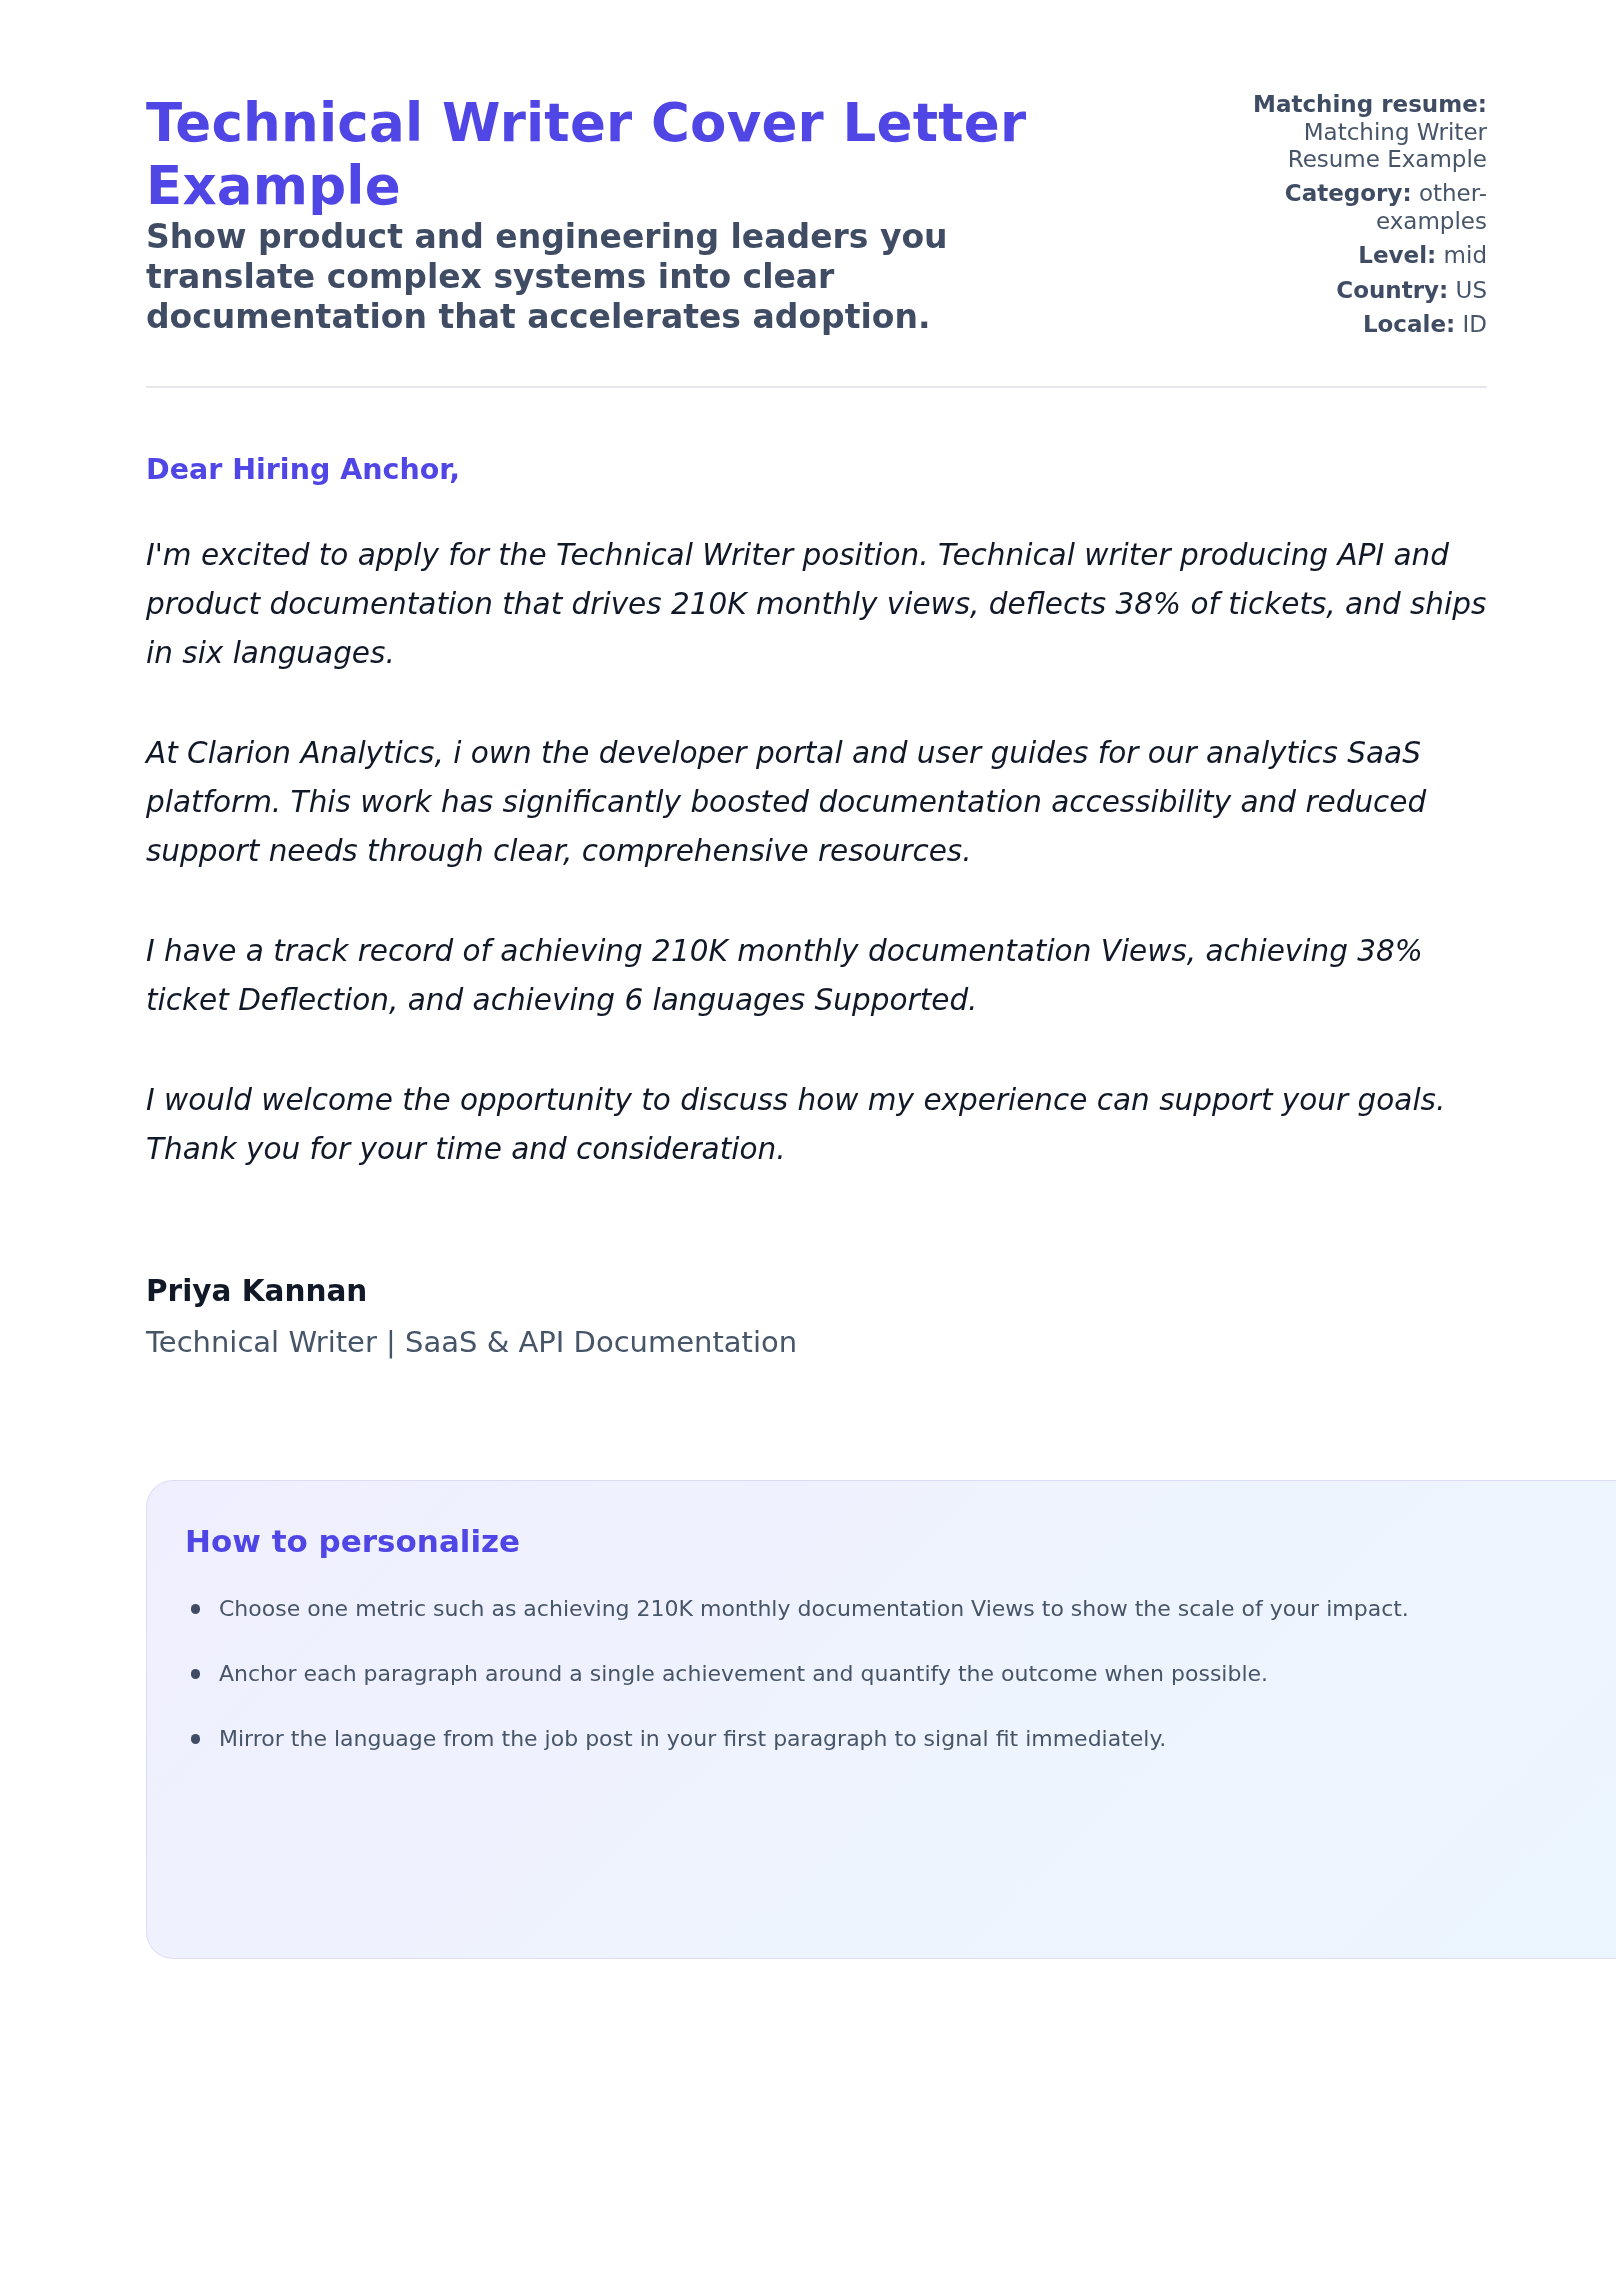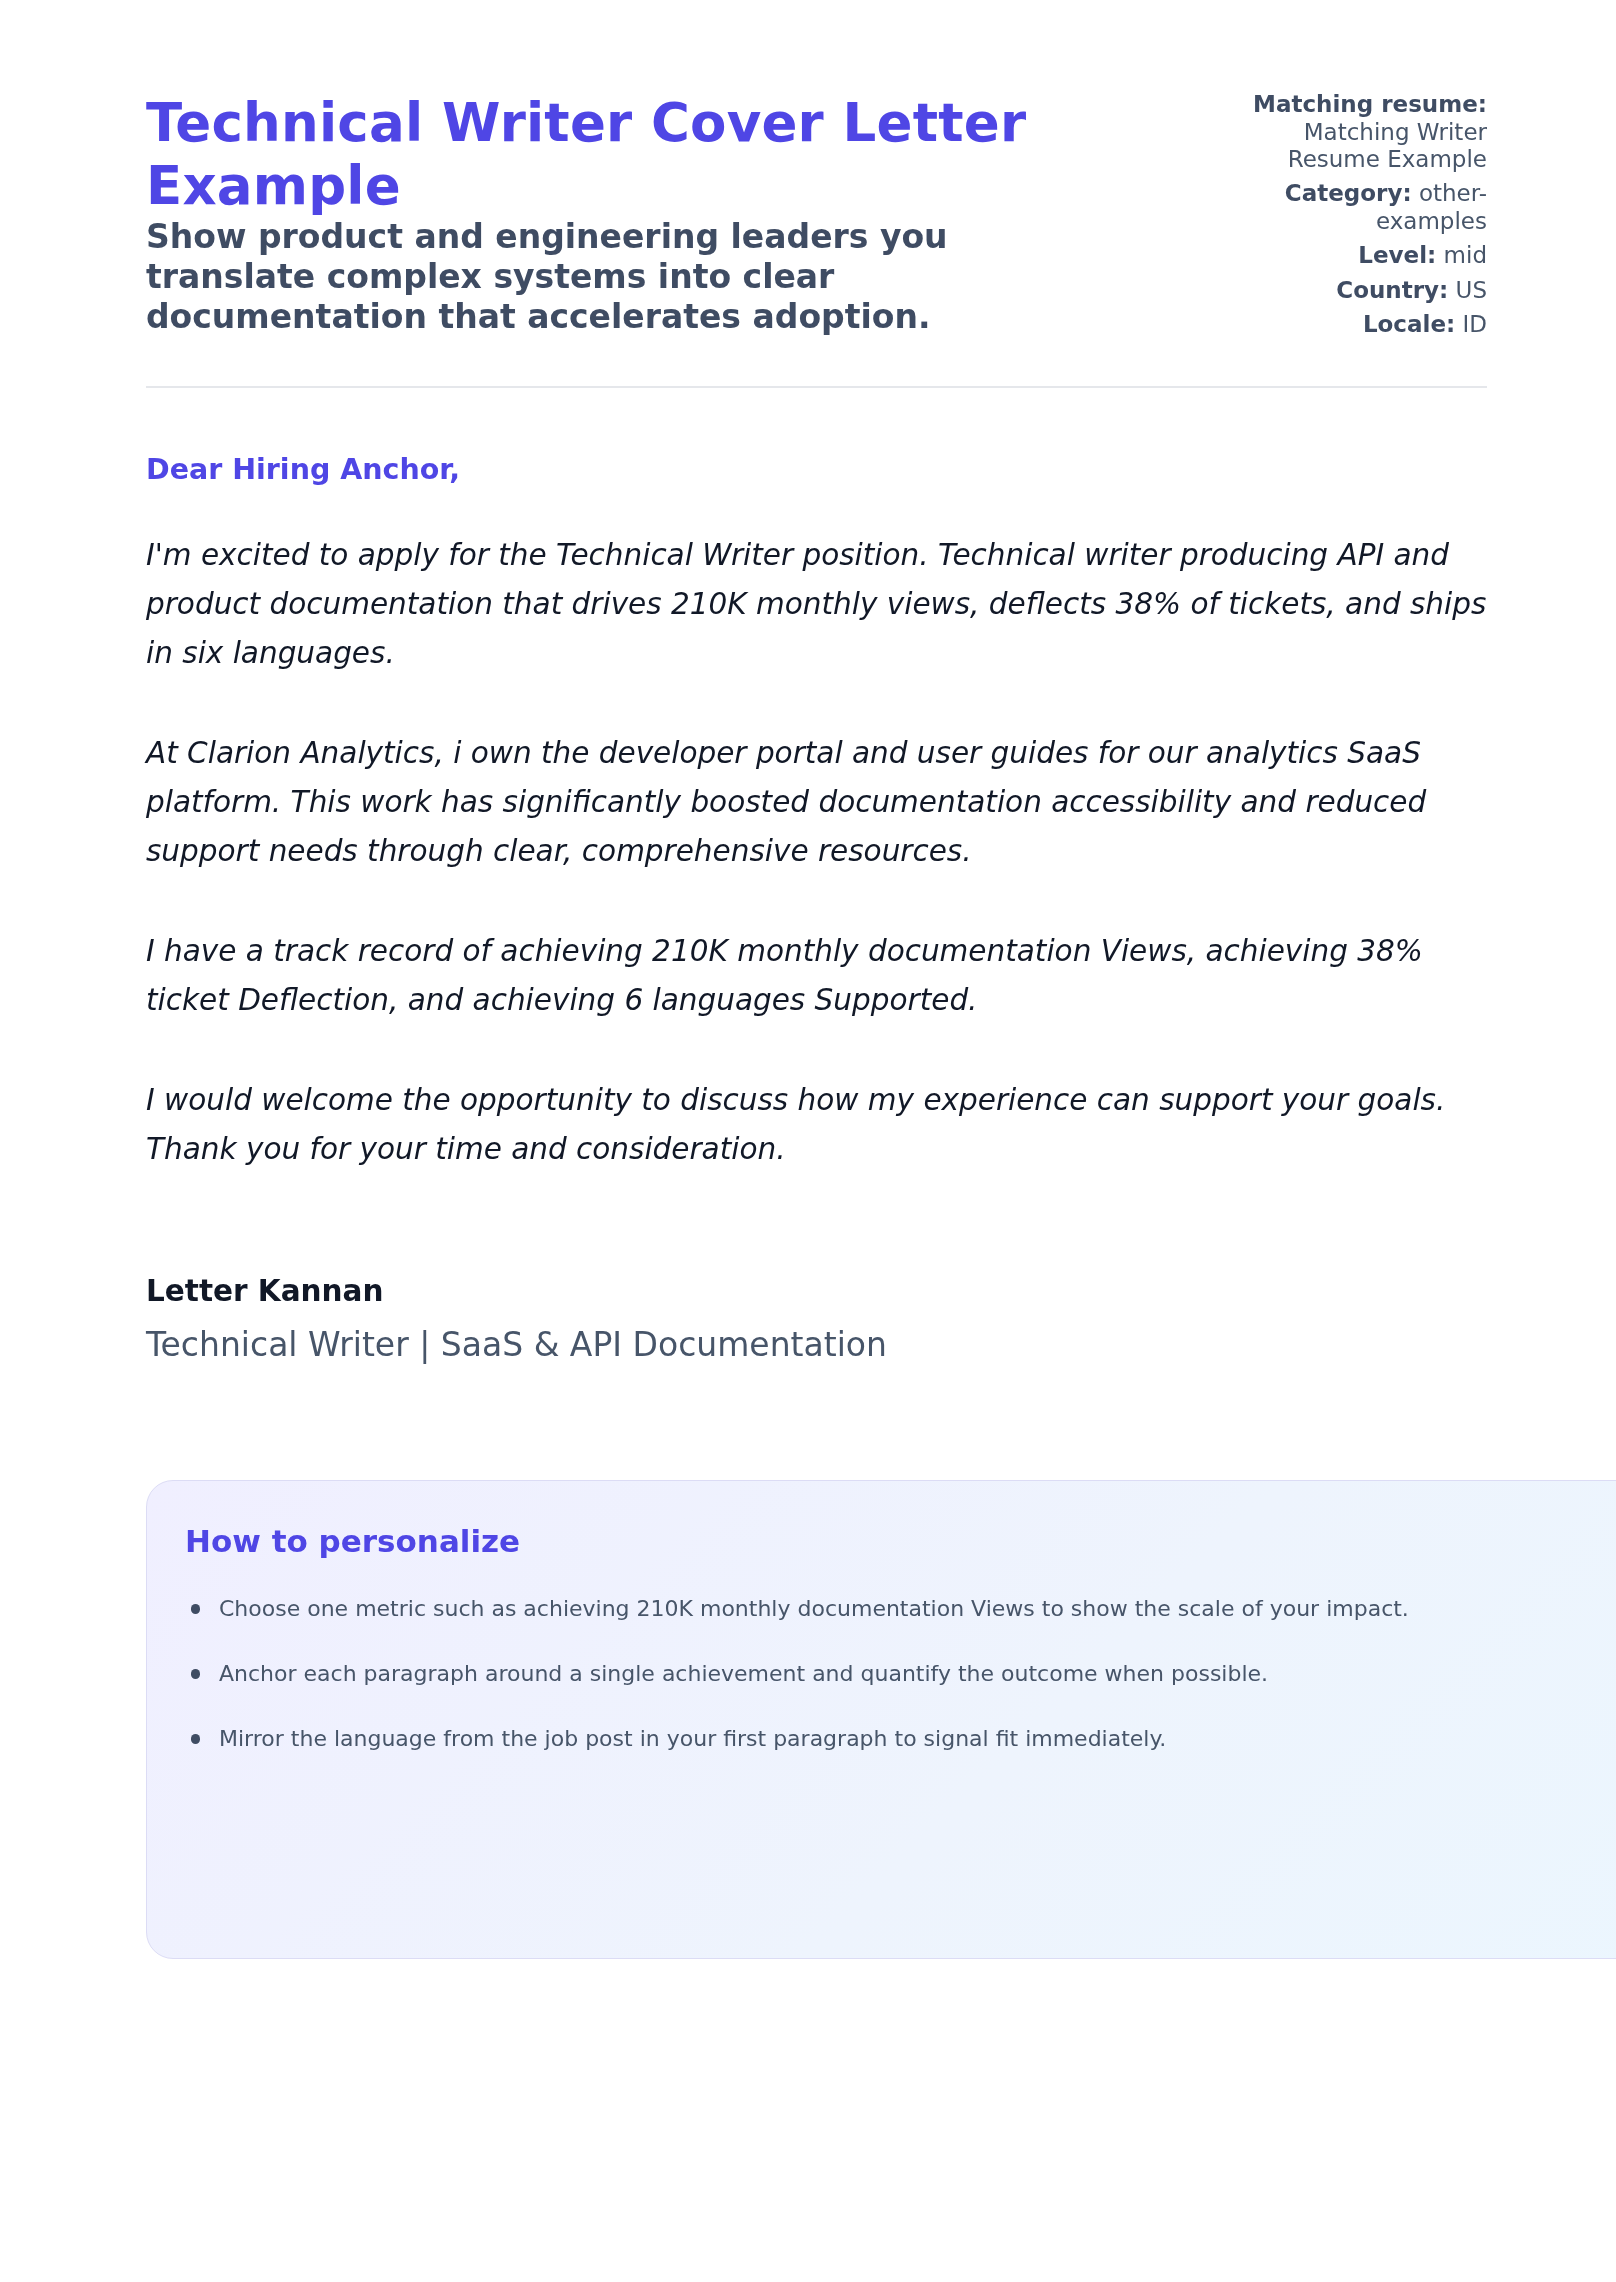--- a/index.html
+++ b/index.html
@@ -90,21 +90,21 @@
       top: 1274px;
       left: 0;
     }
     .sig-name {
       font-size: 29.5px;
       font-weight: bold;
       color: #111827;
       margin: 0 0 17px 0;
     }
     .sig-role {
-      font-size: 33px;
+      font-size: 29px;
       color: #475569;
       margin: 0;
     }
     .tips {
       position: absolute;
       top: 1480px;
       left: 0;
       width: 1599px;
       height: 479px;
       box-sizing: border-box;
@@ -180,21 +180,21 @@
   <p class="greeting">Dear Hiring Anchor,</p>
 
   <section class="body-text">
     <p class="para">I'm excited to apply for the Technical Writer position. Technical writer producing API and product documentation that drives 210K monthly views, deflects 38% of tickets, and ships in six languages.</p>
     <p class="para">At Clarion Analytics, i own the developer portal and user guides for our analytics SaaS platform. This work has significantly boosted documentation accessibility and reduced support needs through clear, comprehensive resources.</p>
     <p class="para">I have a track record of achieving 210K monthly documentation Views, achieving 38% ticket Deflection, and achieving 6 languages Supported.</p>
     <p class="para">I would welcome the opportunity to discuss how my experience can support your goals. Thank you for your time and consideration.</p>
   </section>
 
   <section class="signature">
-    <p class="sig-name">Letter Kannan</p>
+    <p class="sig-name">Priya Kannan</p>
     <p class="sig-role">Technical Writer | SaaS &amp; API Documentation</p>
   </section>
 
   <section class="tips">
     <h3 class="tips-title">How to personalize</h3>
     <ul class="tips-list">
       <li>
         <span class="bullet"></span>
         <span>Choose one metric such as achieving 210K monthly documentation Views to show the scale of your impact.</span>
       </li>

